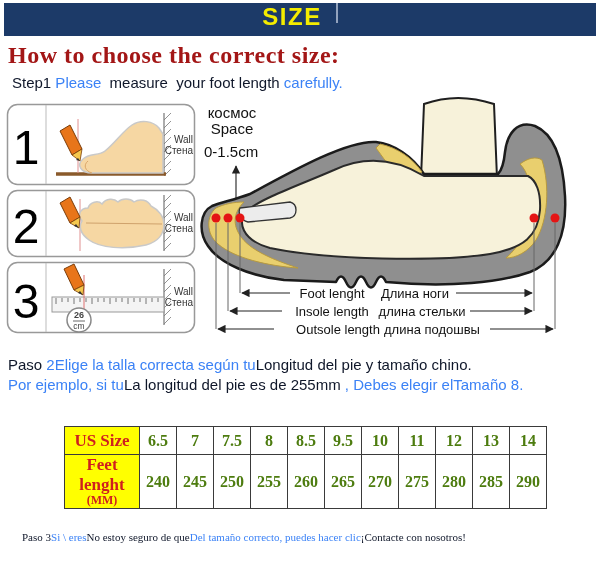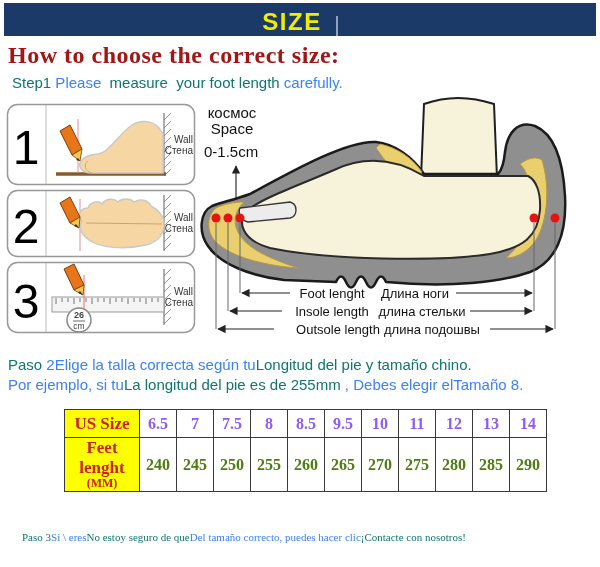--- a/index.html
+++ b/index.html
@@ -1,44 +1,44 @@
 <!DOCTYPE html>
 <html><head>
 <meta charset="utf-8">
 <style>
   html,body{margin:0;padding:0;background:#fff;}
   #page{position:relative;width:600px;height:567px;background:#ffffff;overflow:hidden;
         font-family:"Liberation Sans",sans-serif;color:#111;}
   
   .banner{position:absolute;left:4px;top:3px;width:592px;height:33px;background:#1c3a68;
-          display:flex;align-items:flex-end;justify-content:center;gap:14px;}
+          display:flex;align-items:flex-start;justify-content:center;gap:14px;}
   .banner span.word{color:#f4ec00;font-weight:bold;font-size:24px;letter-spacing:1.5px;}
   .banner .divider{width:2px;height:20px;background:#92a2bd;}
   
   .heading{position:absolute;left:8px;top:42px;font-family:"Liberation Serif",serif;
            font-weight:bold;font-size:24px;color:#a31616;letter-spacing:.5px;text-align:center;}
   .step1{position:absolute;left:12px;top:74px;font-size:15px;white-space:pre;}
-  .red{color:#0f766e;}
+  .red{color:#0f172a;}
   .blk{color:#3b82f6;}
   
   .panel{position:absolute;left:6px;width:190px;}
   
   .shoe-wrap{position:absolute;left:198px;top:90px;text-align:center;}
   svg text{font-family:"Liberation Sans",sans-serif;}
   
   .paso2{position:absolute;left:8px;top:355px;font-size:15px;line-height:20px;width:588px;}
   .paso3{position:absolute;left:22px;top:529px;font-size:11px;line-height:17px;width:588px;font-family:Liberation Serif, serif;}
   
-  .tbl-wrap{position:absolute;left:64px;top:409px;}
+  .tbl-wrap{position:absolute;left:64px;top:426px;}
   table{border-collapse:collapse;}
   th,td{border:1.6px solid #3a3a3a;text-align:center;vertical-align:middle;
         font-family:"Liberation Serif",serif;padding:0;}
   th.hdr{background:#ffff00;color:#cf1f1f;width:74px;font-size:17px;font-weight:bold;}
   th.hdr .sub{display:block;font-size:12px;margin-top:-2px;}
-  td.val{width:36px;font-size:16px;font-weight:bold;color:#8b5cf6;}
+  td.val{width:36px;font-size:16px;font-weight:bold;color:#4d7c0f;}
   tr.r0,tr.r1{height:28px;}
   tr.r2{height:47px;}
   tr.redvals td.val{color:#4d7c0f;}
 </style>
 </head>
 <body>
 
 <div id="page">
 
   <div class="banner">

